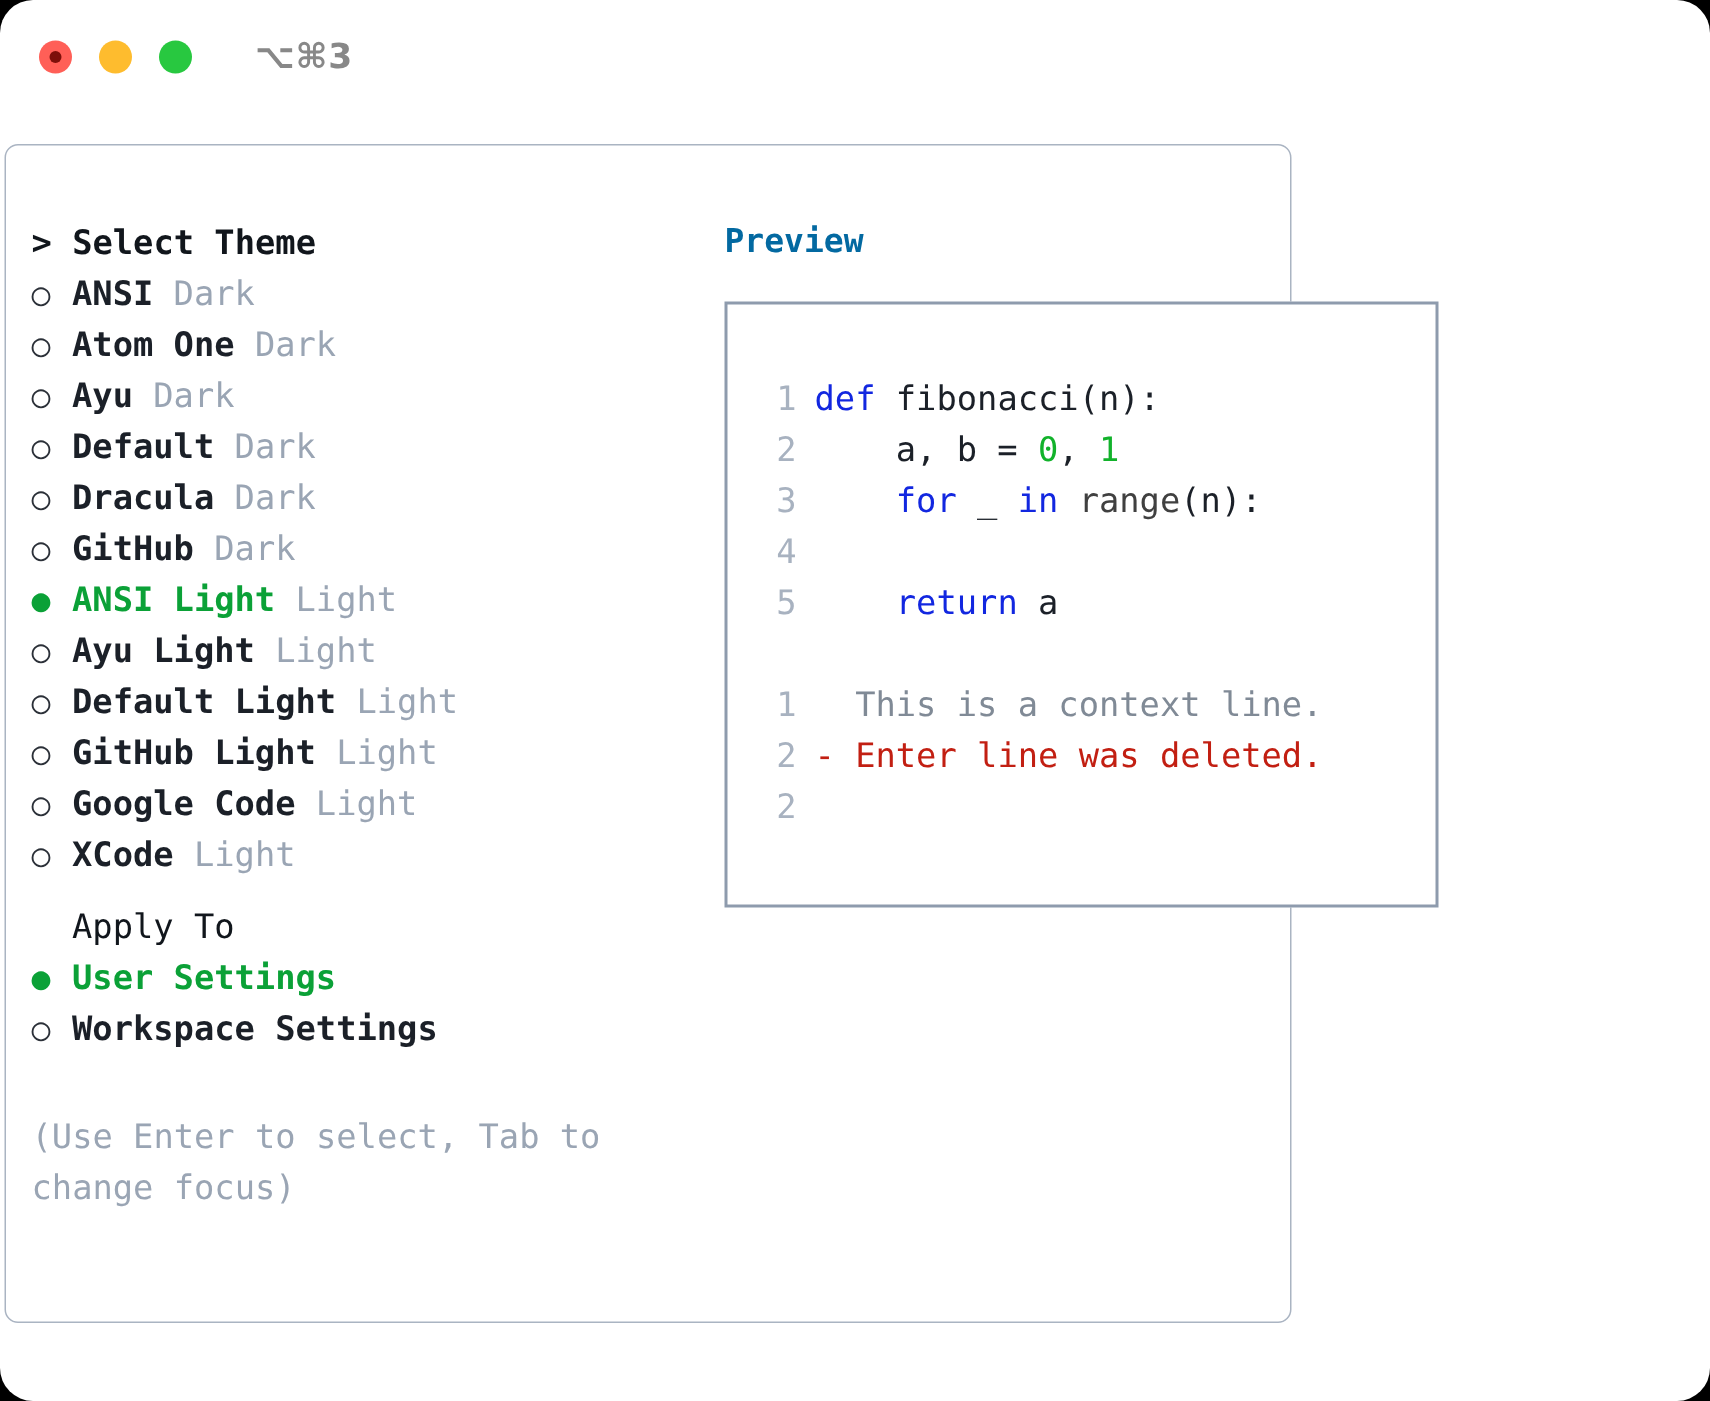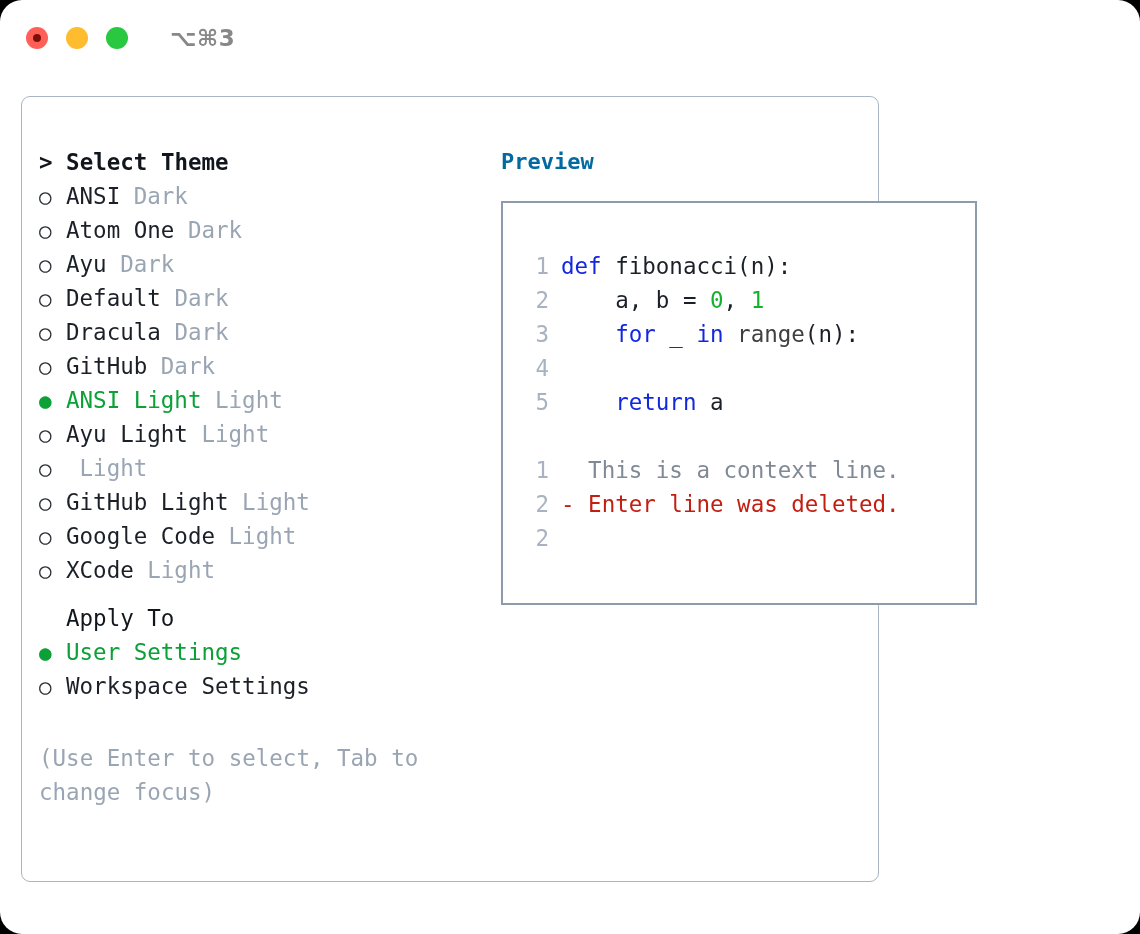--- a/index.html
+++ b/index.html
@@ -64,21 +64,21 @@
     color: #888888;
     font-size: 23px;
     font-weight: bold;
     letter-spacing: 0.5px;
     font-family: "DejaVu Sans", "Liberation Sans", sans-serif;
   }
 
   
   .panel {
     position: absolute;
-    left: 21px;
+    left: 3px;
     top: 96px;
     width: 858px;
     height: 786px;
     border: 1.5px solid #aab4c2;
     border-radius: 9px;
     box-sizing: border-box;
     background: #ffffff;
   }
 
   .columns {
@@ -119,21 +119,21 @@
     white-space: pre;
   }
   .marker {
     width: 27px;
     flex: 0 0 27px;
     color: #2b3038;
     font-size: 21px;
     line-height: 34px;
   }
   .marker.on { color: #0ba137; }
-  .row .name { color: #1b2028; }
+  .row .name { color: #1b2028; font-weight: bold; }
   .row.selected .name { color: #0ba137; }
   .row .kind { color: #9aa5b4; }
   .gap { height: 14px; }
 
   .apply-head {
     font-size: 22.5px;
     color: #11161c;
     line-height: 34px;
     padding-left: 27px;
     white-space: pre;
@@ -225,21 +225,21 @@
 
         <ul class="list" id="theme-list">
             <li class="row"><span class="marker">○</span><span class="name">ANSI</span><span> </span><span class="kind">Dark</span></li>
             <li class="row"><span class="marker">○</span><span class="name">Atom One</span><span> </span><span class="kind">Dark</span></li>
             <li class="row"><span class="marker">○</span><span class="name">Ayu</span><span> </span><span class="kind">Dark</span></li>
             <li class="row"><span class="marker">○</span><span class="name">Default</span><span> </span><span class="kind">Dark</span></li>
             <li class="row"><span class="marker">○</span><span class="name">Dracula</span><span> </span><span class="kind">Dark</span></li>
             <li class="row"><span class="marker">○</span><span class="name">GitHub</span><span> </span><span class="kind">Dark</span></li>
             <li class="row selected"><span class="marker on">●</span><span class="name">ANSI Light</span><span> </span><span class="kind">Light</span></li>
             <li class="row"><span class="marker">○</span><span class="name">Ayu Light</span><span> </span><span class="kind">Light</span></li>
-            <li class="row"><span class="marker">○</span><span> </span><span class="kind">Light</span></li>
+            <li class="row"><span class="marker">○</span><span class="name">Default Light</span><span> </span><span class="kind">Light</span></li>
             <li class="row"><span class="marker">○</span><span class="name">GitHub Light</span><span> </span><span class="kind">Light</span></li>
             <li class="row"><span class="marker">○</span><span class="name">Google Code</span><span> </span><span class="kind">Light</span></li>
             <li class="row"><span class="marker">○</span><span class="name">XCode</span><span> </span><span class="kind">Light</span></li>
           </ul>
 
         <div class="gap"></div>
 
         <div class="apply-head">Apply To</div>
 
         <ul class="list" id="apply-list">

